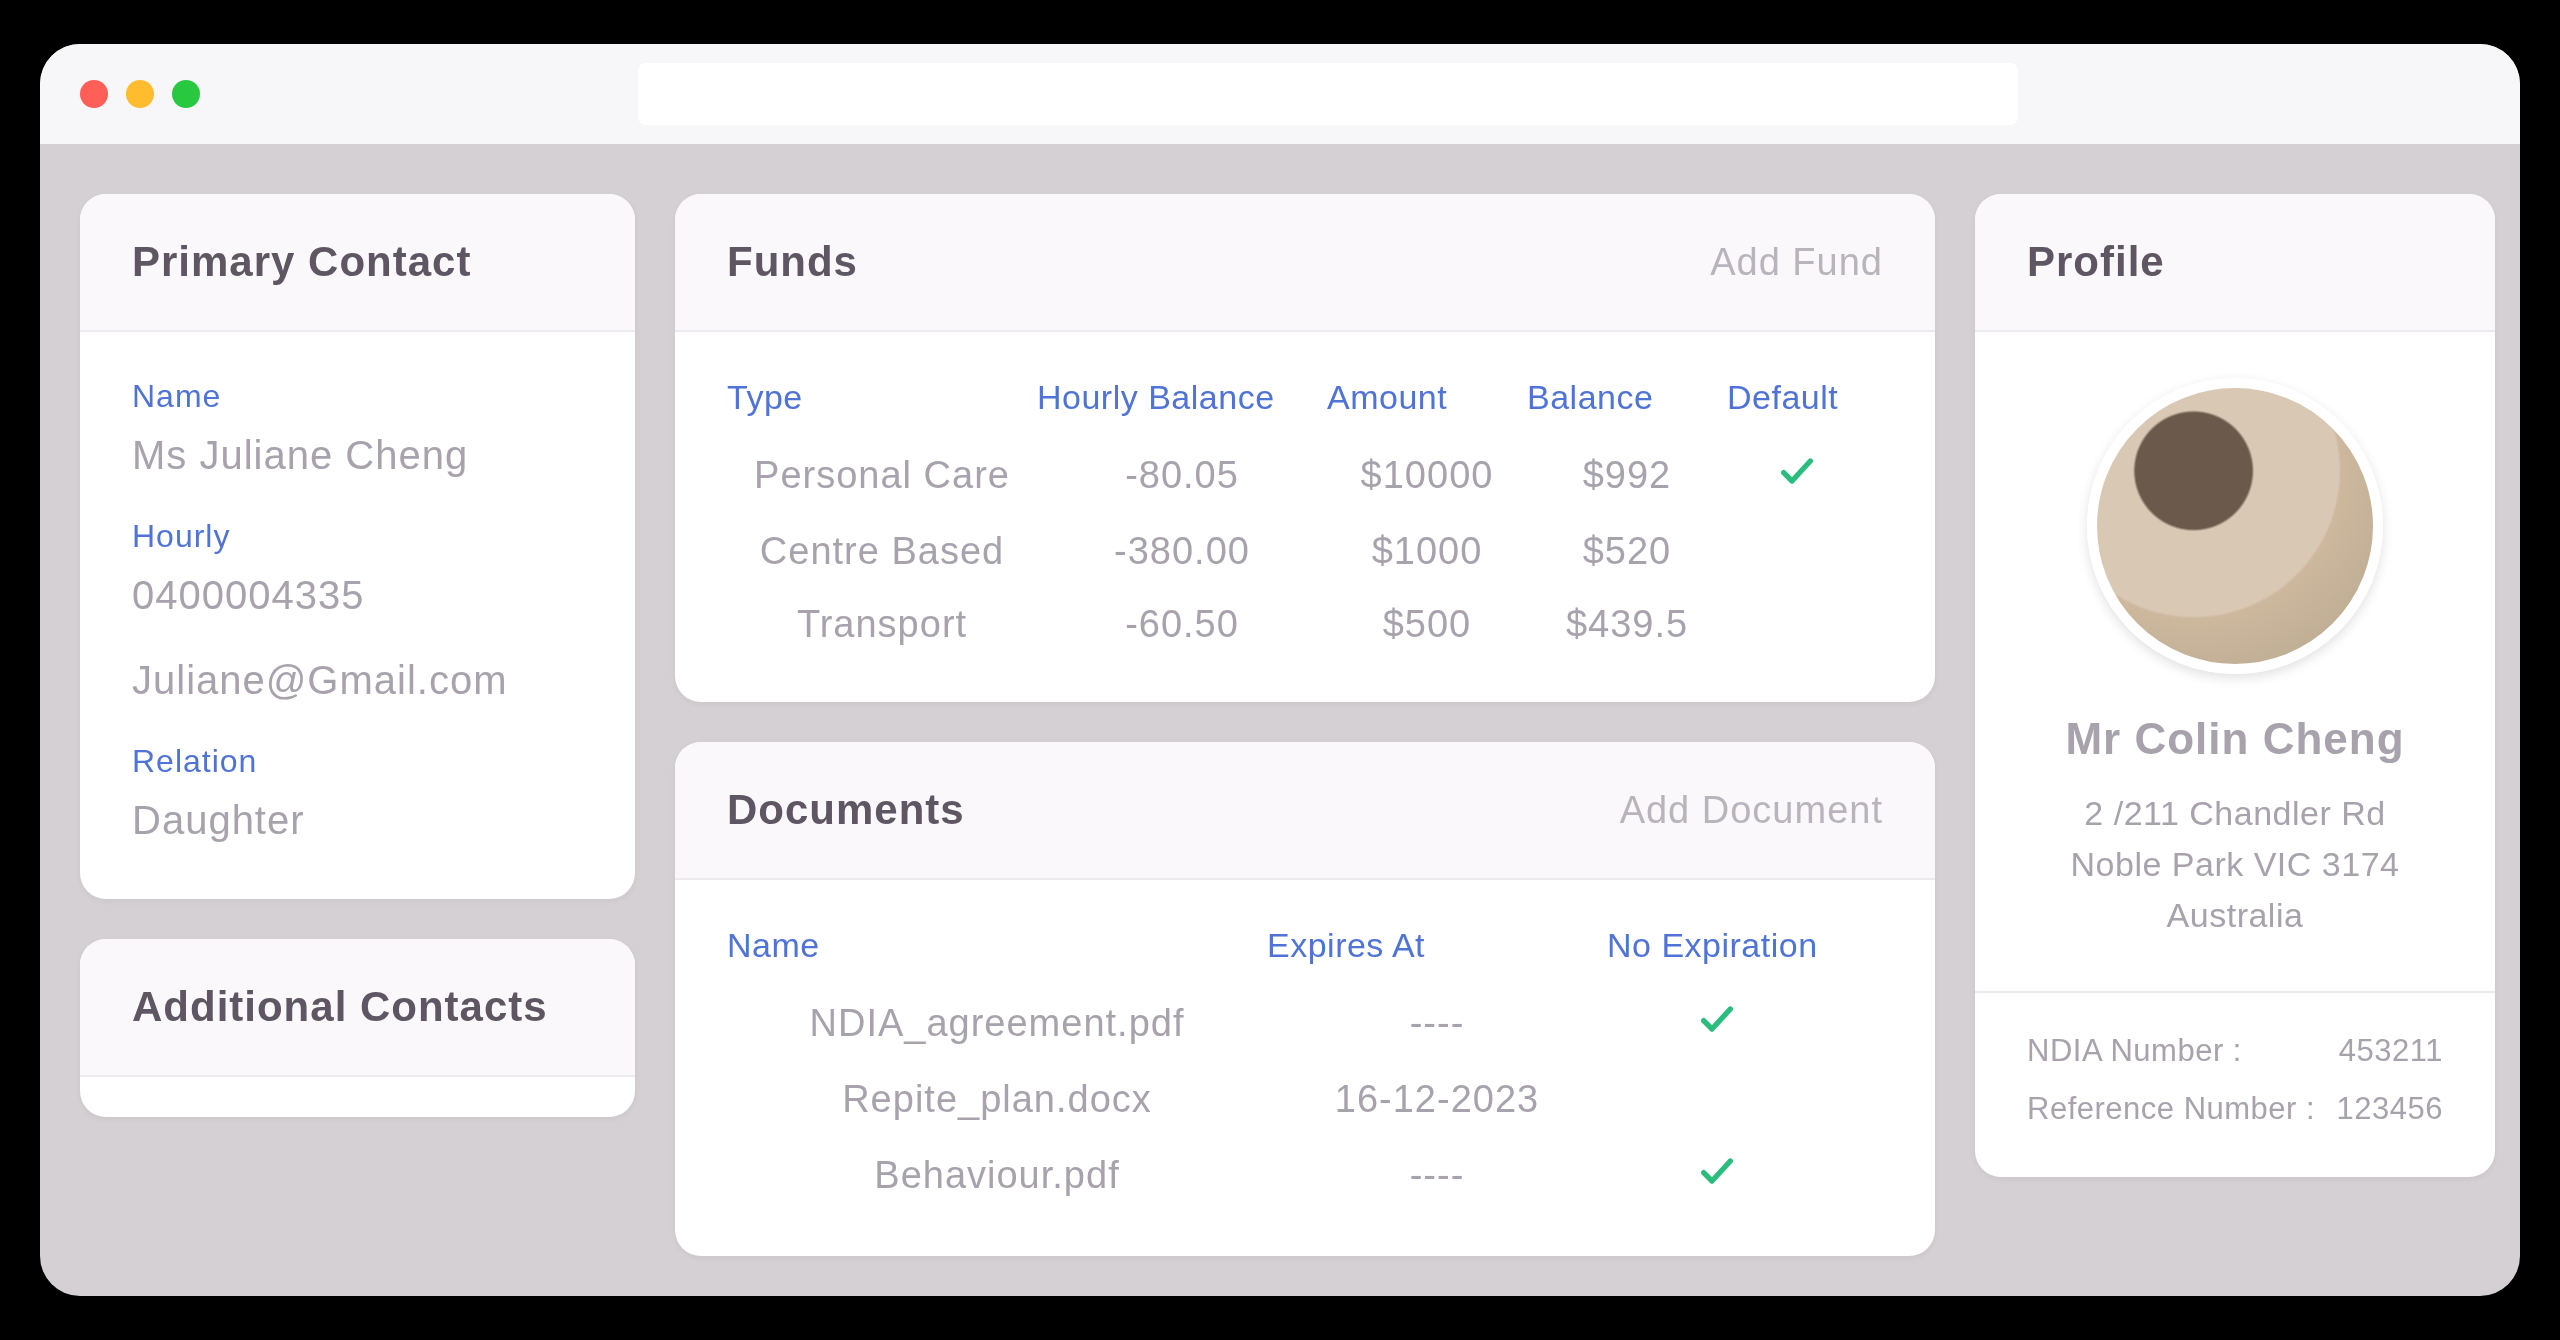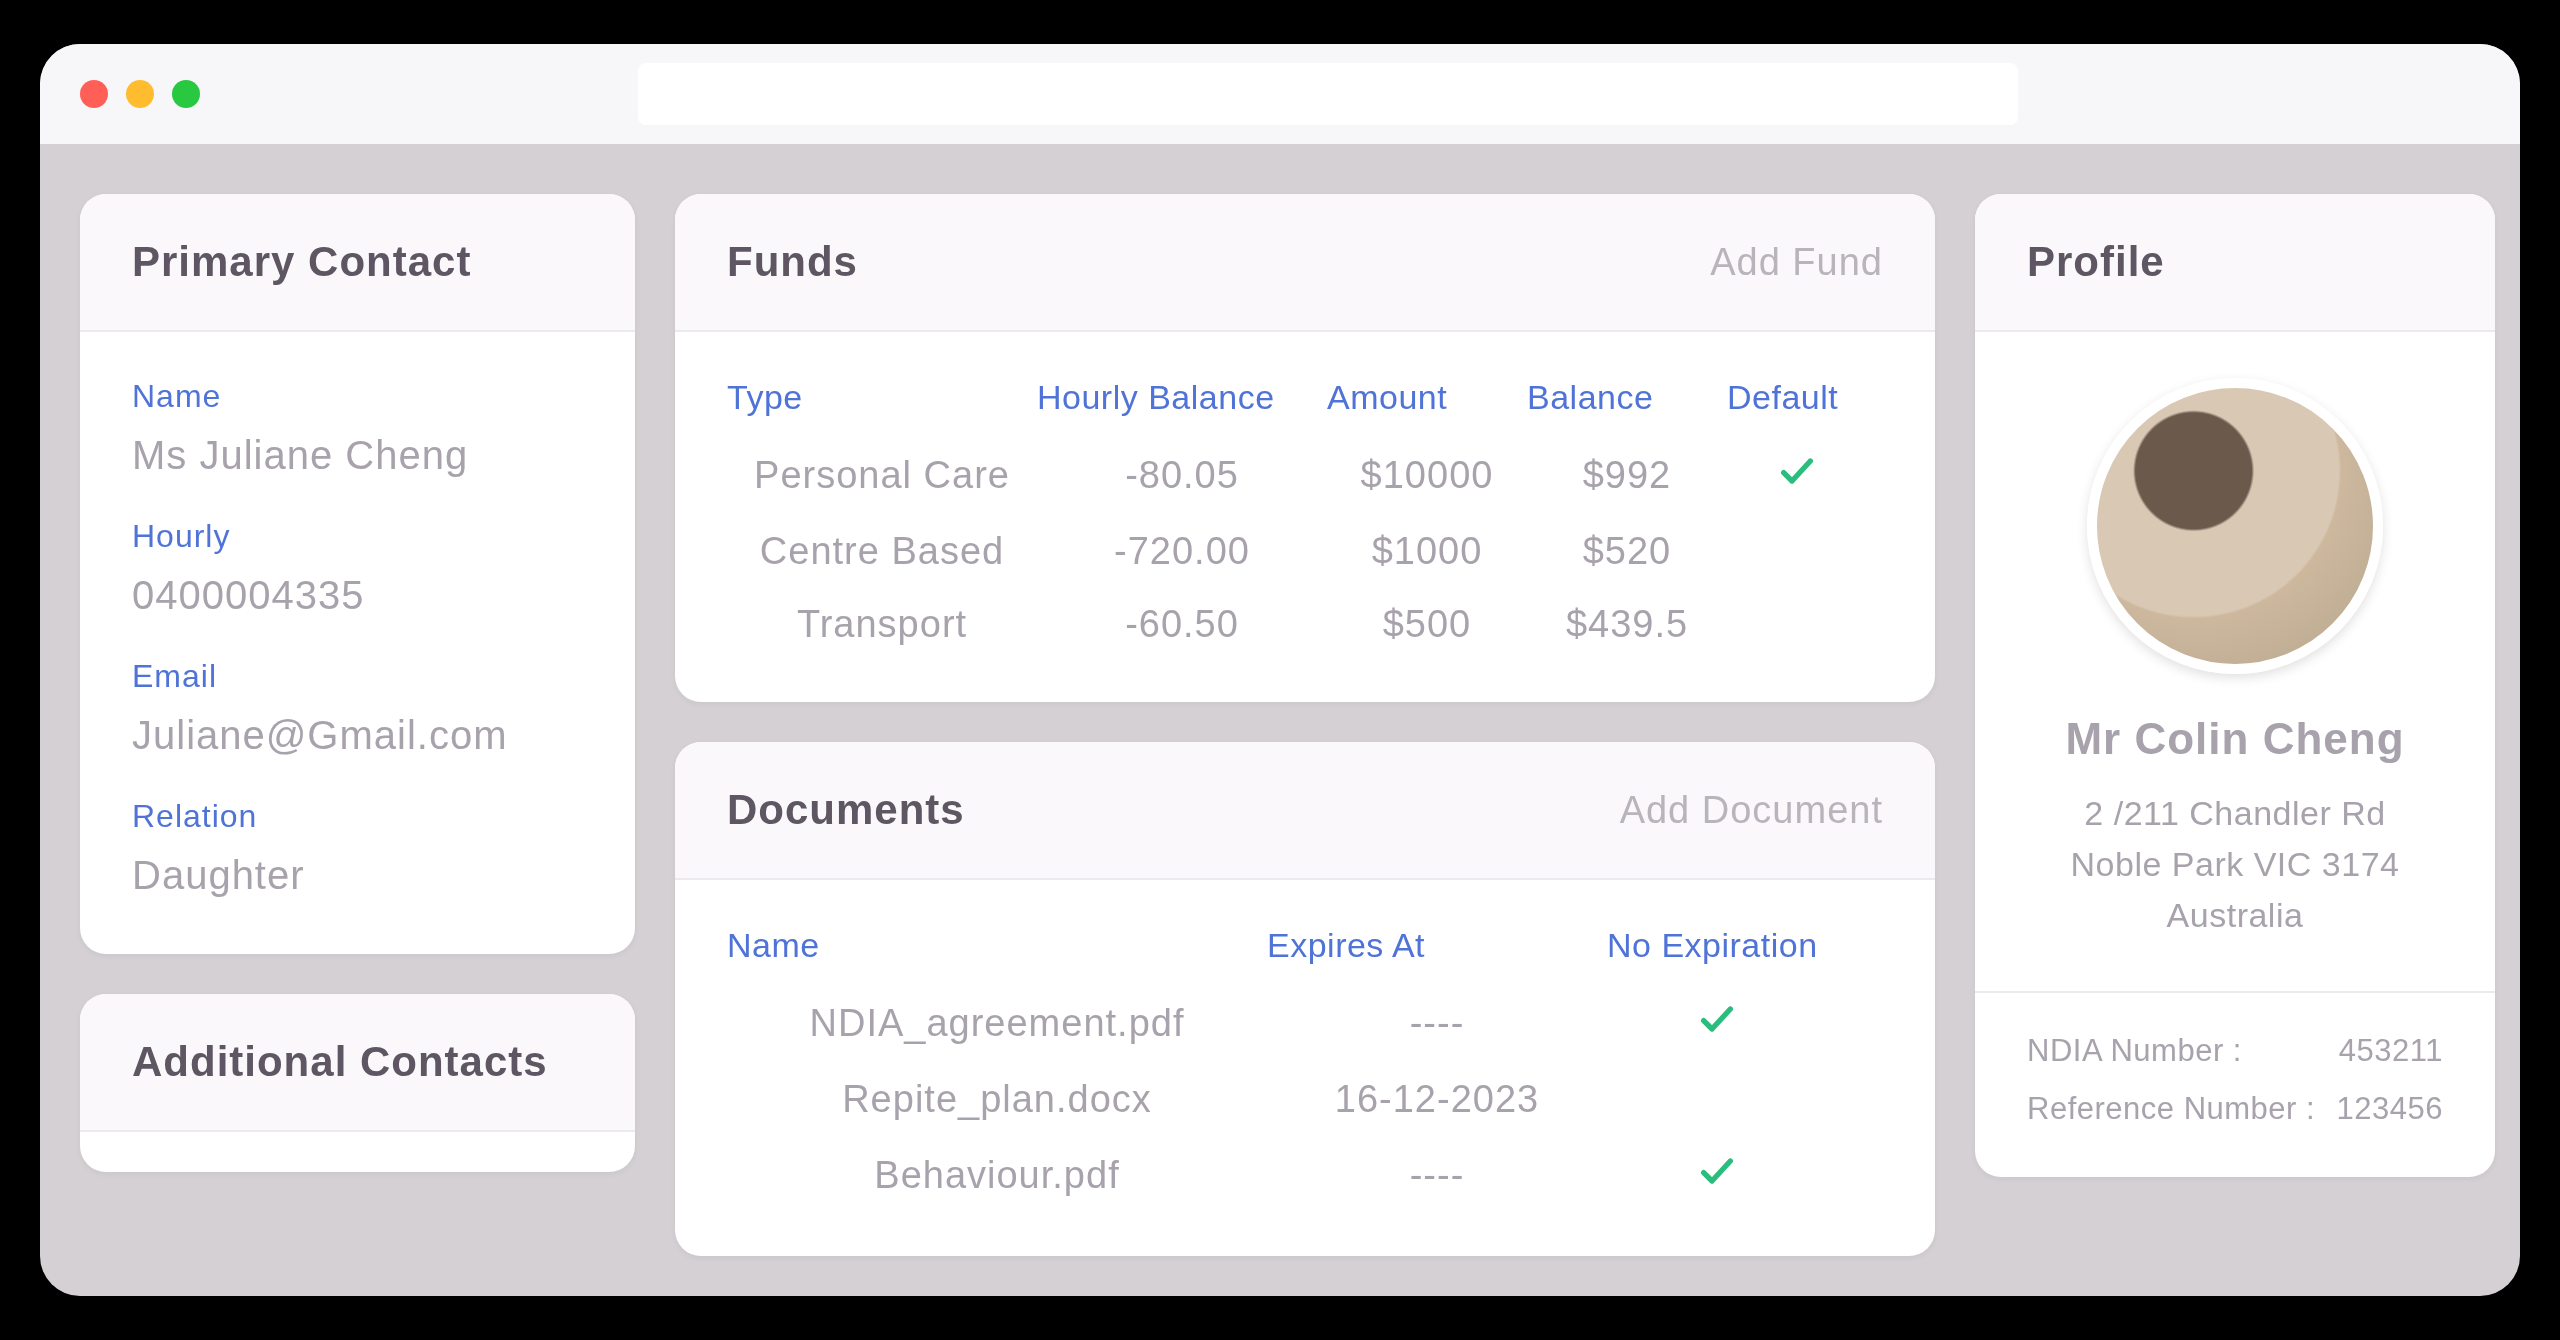--- a/index.html
+++ b/index.html
@@ -194,21 +194,20 @@
     <div class="col">
       <div class="card">
         <div class="card-header">
           <div class="card-title">Primary Contact</div>
         </div>
         <div class="card-body">
           <div class="field-label">Name</div>
           <div class="field-value">Ms Juliane Cheng</div>
           <div class="field-label">Hourly</div>
           <div class="field-value">0400004335</div>
-          <div class="field-label">Email</div>
           <div class="field-value">Juliane@Gmail.com</div>
           <div class="field-label">Relation</div>
           <div class="field-value">Daughter</div>
         </div>
       </div>
 
       <div class="card additional-card">
         <div class="card-header">
           <div class="card-title">Additional Contacts</div>
         </div>
@@ -237,21 +236,21 @@
                 <div>$10000</div>
                 <div>$992</div>
                 <div class="check-cell">
                   <span><svg class="check-icon" viewBox="0 0 24 24" fill="none" stroke="#2bbd7e" stroke-width="3.2" stroke-linecap="round" stroke-linejoin="round">
                       <polyline points="4 13 9 18 20 6"></polyline>
                     </svg></span>
                 </div>
               </div>
               <div class="tbl-row funds-grid">
                 <div>Centre Based</div>
-                <div>-720.00</div>
+                <div>-380.00</div>
                 <div>$1000</div>
                 <div>$520</div>
                 <div class="check-cell"></div>
               </div>
               <div class="tbl-row funds-grid">
                 <div>Transport</div>
                 <div>-60.50</div>
                 <div>$500</div>
                 <div>$439.5</div>
                 <div class="check-cell"></div>

